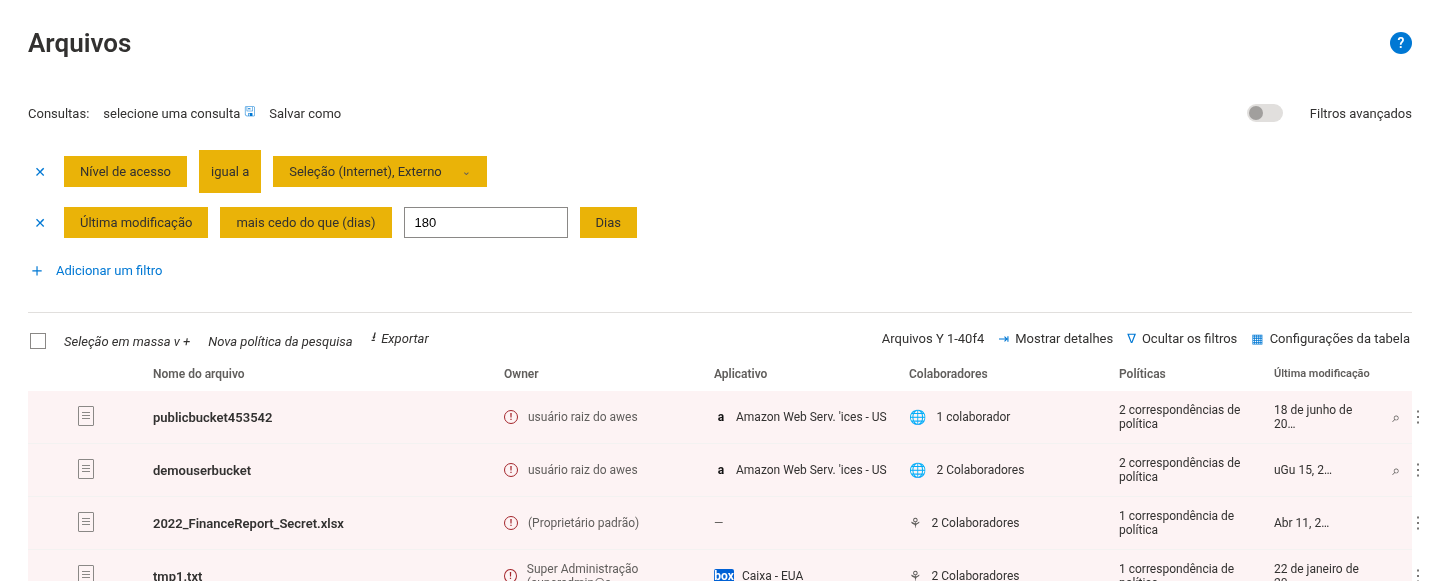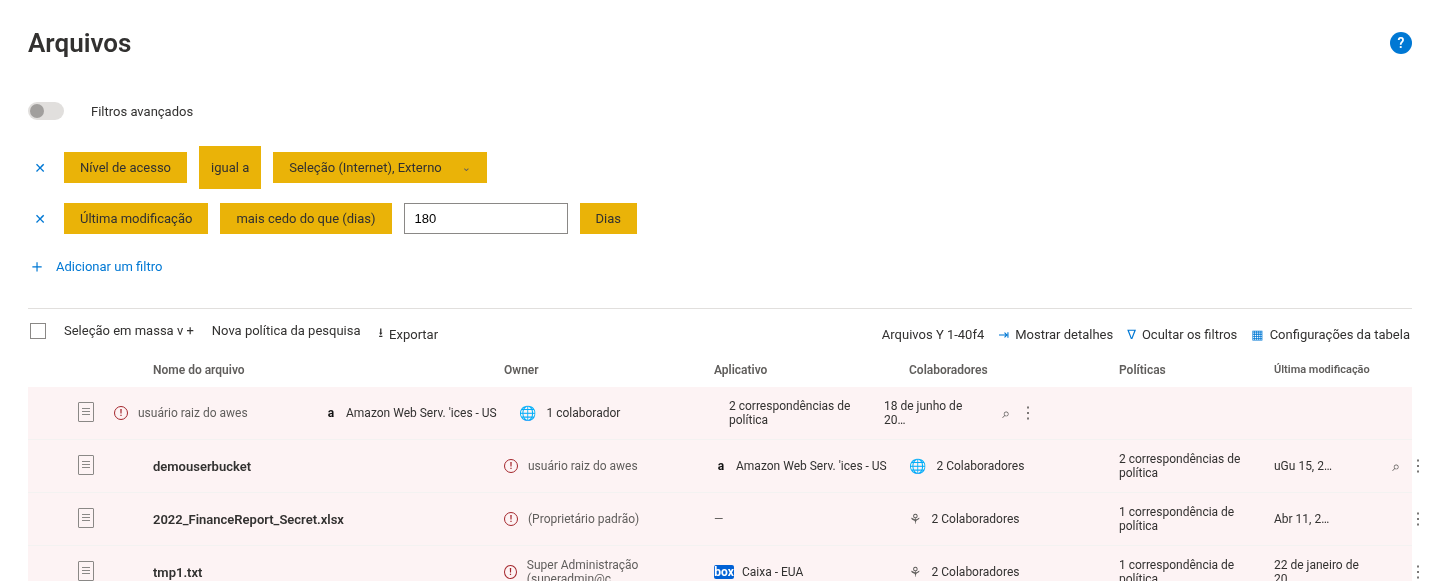--- a/index.html
+++ b/index.html
@@ -141,22 +141,23 @@
   }
 
   .toolbar-row {
     display: flex;
     justify-content: space-between;
     align-items: center;
     padding: 14px 2px 10px 2px;
   }
   .toolbar-left {
     display: flex;
-    align-items: flex-start;
+    align-items: flex-end;
     gap: 18px;
+    font-style: italic;
   }
   .checkbox {
     width: 16px;
     height: 16px;
     border: 1px solid #8a8886;
     display: inline-block;
   }
   .toolbar-item {
     display: inline-flex;
     align-items: center;
@@ -258,20 +259,28 @@
 </style>
 </head>
 <body>
 
 <div class="header-row">
   <div class="page-title">Arquivos</div>
   <div class="help-icon">?</div>
 </div>
 
 <div class="queries-row">
+  <div class="queries-left">
+    <span>Consultas:</span>
+    <span class="queries-select">
+      <span>selecione uma consulta</span>
+      <span class="save-icon">🖫</span>
+    </span>
+    <span>Salvar como</span>
+  </div>
   <div class="adv-right">
     <div class="toggle"></div>
     <span>Filtros avançados</span>
   </div>
 </div>
 
 <div class="filters">
   <div class="filter-line">
     <span class="remove-x">✕</span>
     <span class="chip">Nível de acesso</span>
@@ -332,20 +341,21 @@
     <div class="col-app">Aplicativo</div>
     <div class="col-collab">Colaboradores</div>
     <div class="col-policies">Políticas</div>
     <div class="col-mod">Última modificação</div>
     <div class="col-actions"></div>
   </div>
   <div id="tbody">
       <div class="trow">
         <div class="col-check"></div>
         <div class="col-file"><span class="file-icon"></span></div>
+        <div class="col-name name-strong">publicbucket453542</div>
         <div class="col-owner owner-cell">
           <span class="warn-icon">!</span>
           <span class="owner-text">usuário raiz do awes</span>
         </div>
         <div class="col-app app-cell">
           <span class="app-icon-amz">a</span>
           <span>Amazon Web Serv. 'ices -  US</span>
         </div>
         <div class="col-collab collab-cell">
           <span class="globe-icon">🌐</span>

